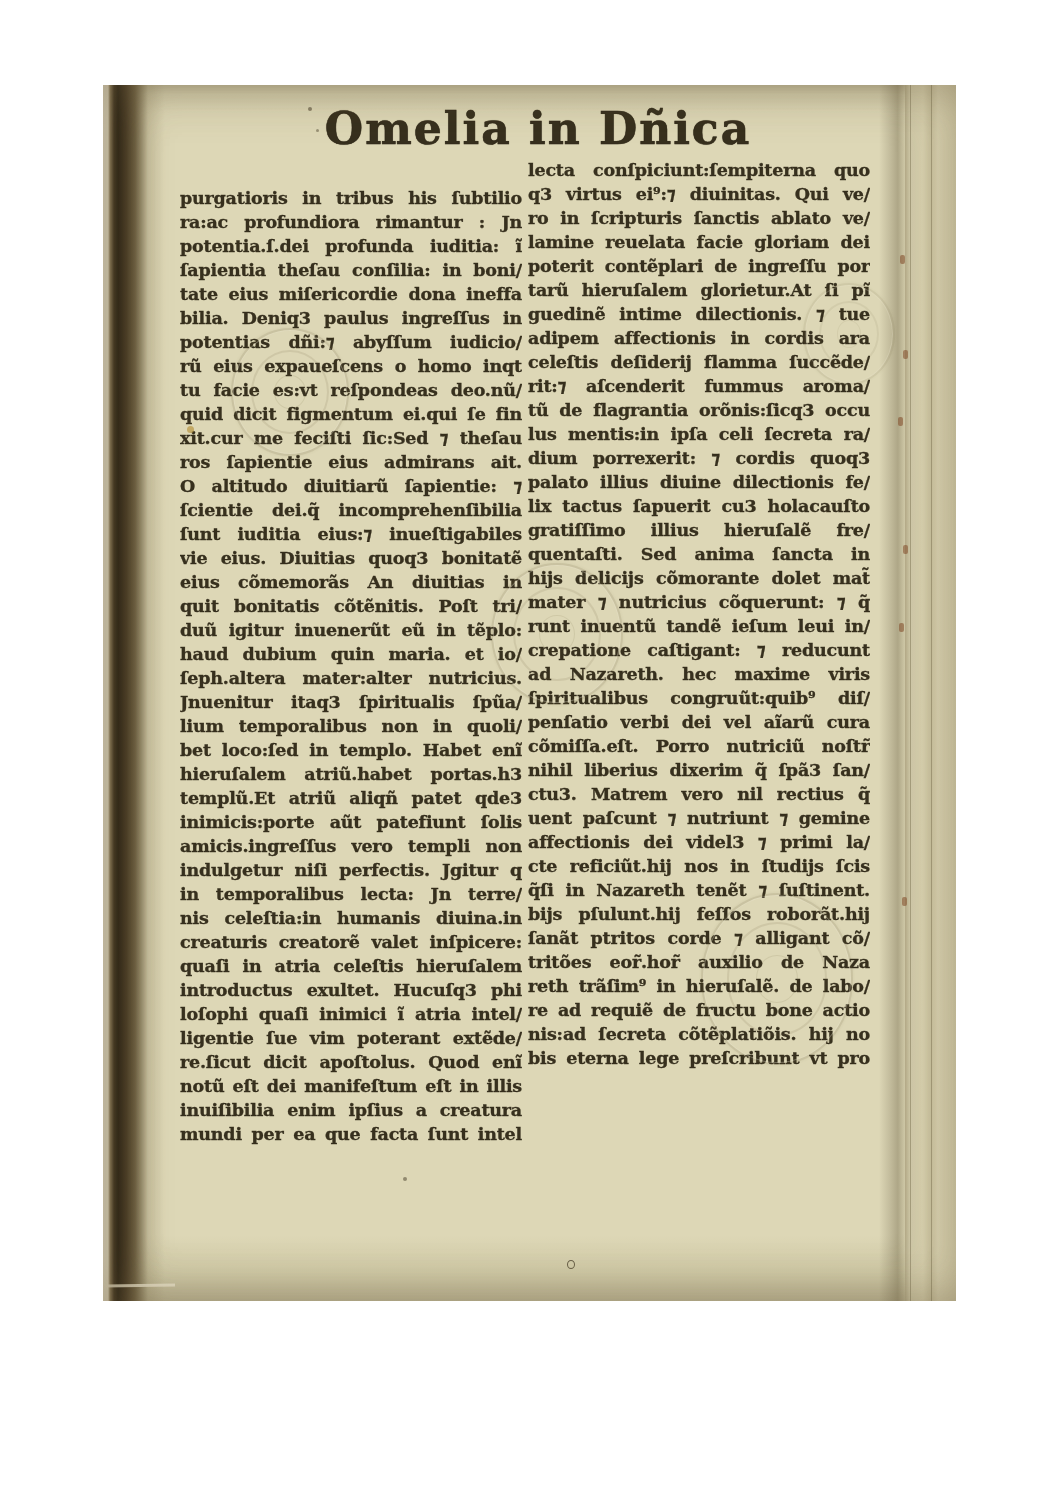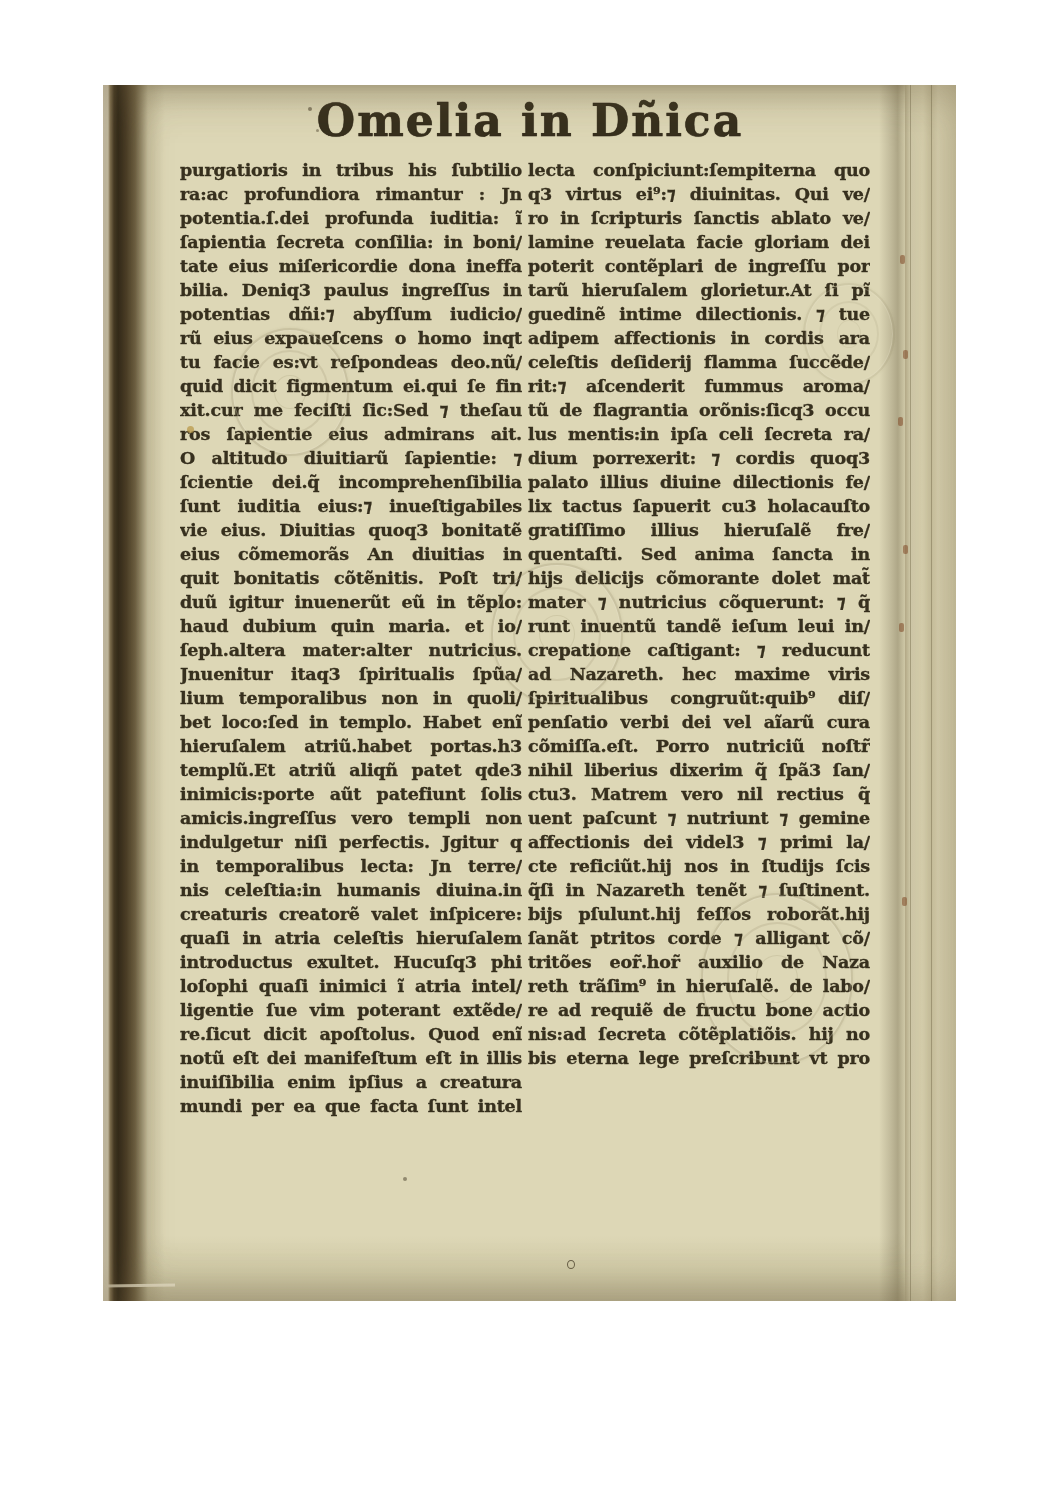--- a/index.html
+++ b/index.html
@@ -36,27 +36,27 @@
     background:linear-gradient(90deg,rgba(60,50,30,0) 0%,rgba(95,85,58,0.22) 45%,rgba(110,100,70,0.42) 72%,rgba(150,140,105,0.18) 100%);
   }
   .fore-edges{
     position:absolute;right:0;top:0;width:51px;height:100%;
     background:
       linear-gradient(90deg,#b3aa88 0px,#cec7a6 5px,#d6cfad 18px,#c7bf9c 26px,#d7d0af 33px,var(--page-edge) 51px);
   }
   .fore-edges .edge-line{position:absolute;top:0;height:100%;width:1px;background:rgba(130,120,90,0.55);}
   
   .heading{
-    position:absolute;left:77px;top:6px;width:692px;margin:4px;
+    position:absolute;left:77px;top:6px;width:692px;margin:12px;
     text-align:center;font-size:44px;font-weight:bold;color:var(--ink);
     letter-spacing:2px;-webkit-text-stroke:0.6px rgba(45,38,22,0.9);
     text-shadow:0 0 1px rgba(45,38,22,0.55);
   }
   .col{position:absolute;top:73px;width:342px;}
-  .col-left{left:77px;}
+  .col-left{left:77px;margin-top:28px;}
   .col-right{left:425px;}
   .line{
     height:24px;line-height:24px;font-size:17.5px;font-weight:700;color:var(--ink);
     text-align:justify;text-align-last:justify;overflow:hidden;white-space:normal;
     letter-spacing:-0.2px;-webkit-text-stroke:0.35px rgba(45,38,22,0.85);
   }
   
   .stamp{position:absolute;border-radius:50%;border:2px solid rgba(105,95,60,0.17);
     box-shadow:inset 0 0 0 1px rgba(232,227,202,0.35), 0 0 3px rgba(105,95,60,0.10);}
   .stamp::after{content:"";position:absolute;inset:16%;border-radius:50%;border:2px solid rgba(105,95,60,0.13);}
@@ -88,21 +88,21 @@
     <div class="edge-line" style="left:5px"></div>
     <div class="edge-line" style="left:26px"></div>
   </div>
 
   <h1 class="heading">Omelia in Dñica</h1>
 
   <div class="col col-left">
       <div class="line">purgatioris in tribus his ſubtilio</div>
       <div class="line">ra:ac profundiora rimantur : Jn</div>
       <div class="line">potentia.ſ.dei profunda iuditia: ĩ</div>
-      <div class="line">ſapientia ſecreta conſilia: in boni/</div>
+      <div class="line">ſapientia theſau conſilia: in boni/</div>
       <div class="line">tate eius miſericordie dona ineffa</div>
       <div class="line">bilia. Deniq3 paulus ingreſſus in</div>
       <div class="line">potentias dñi:⁊ abyſſum iudicio/</div>
       <div class="line">rũ eius expaueſcens o homo inqt</div>
       <div class="line">tu facie es:vt reſpondeas deo.nũ/</div>
       <div class="line">quid dicit figmentum ei.qui ſe fin</div>
       <div class="line">xit.cur me feciſti ſic:Sed ⁊ theſau</div>
       <div class="line">ros ſapientie eius admirans ait.</div>
       <div class="line">O altitudo diuitiarũ ſapientie: ⁊</div>
       <div class="line">ſcientie dei.q̃ incomprehenſibilia</div>

